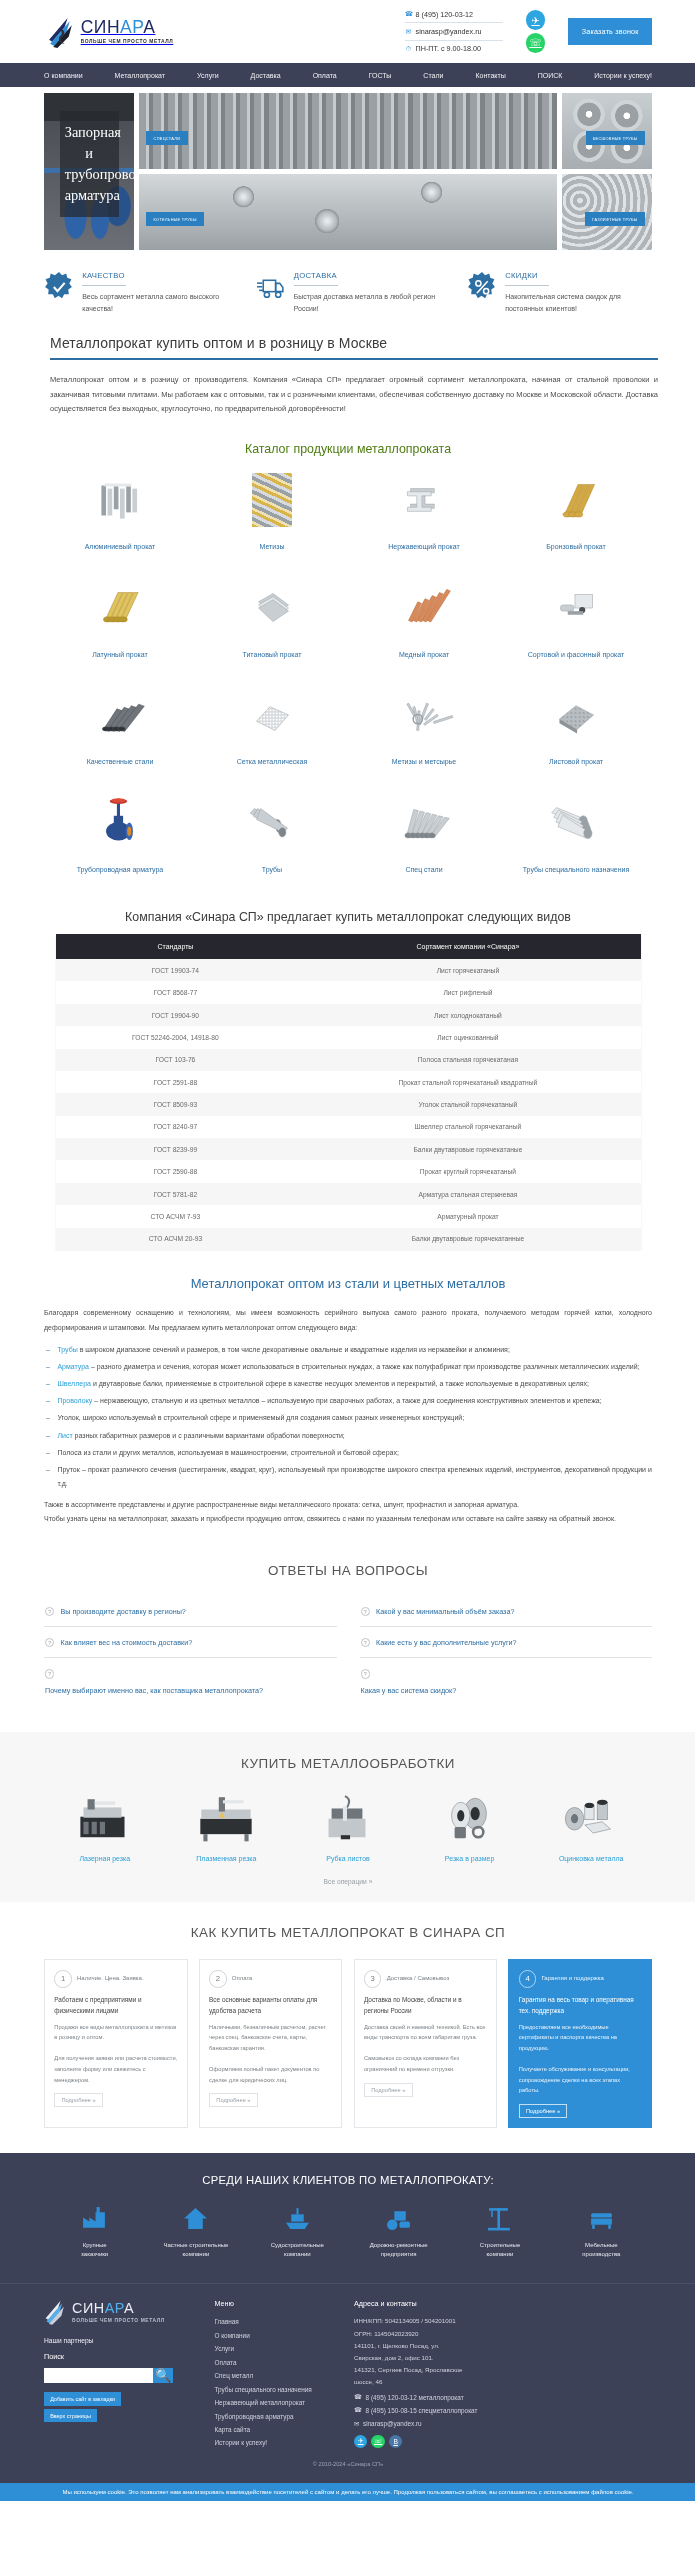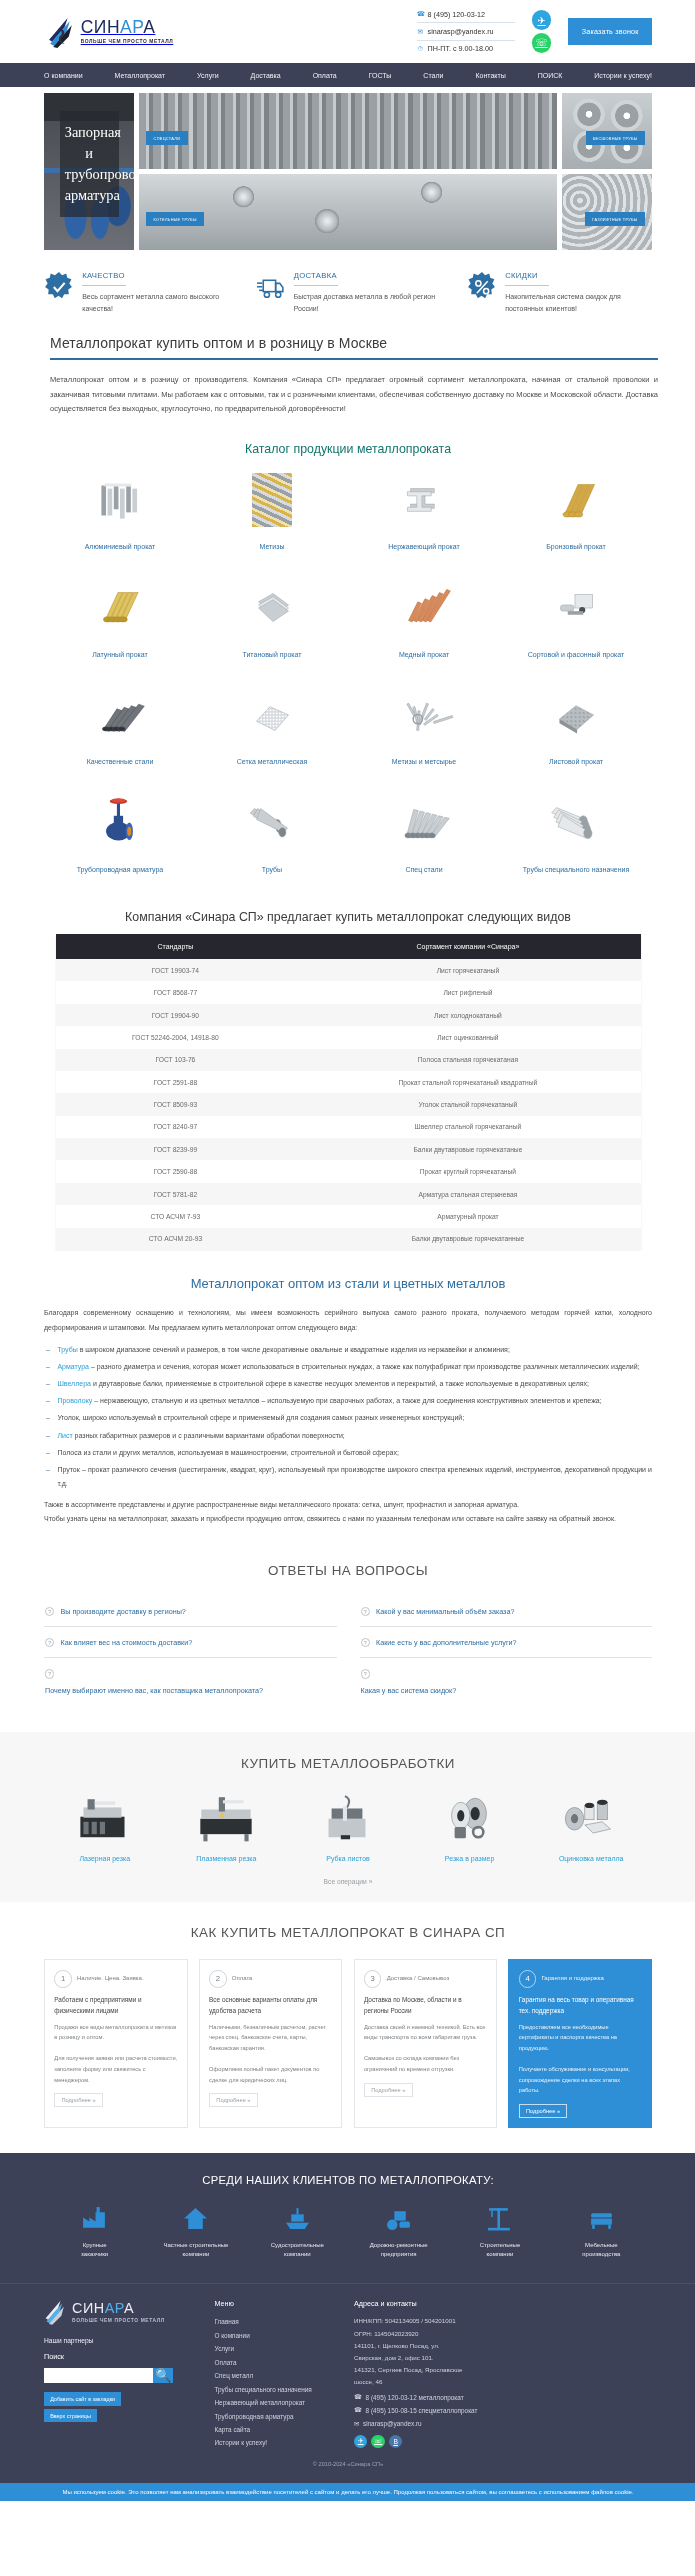--- a/index.html
+++ b/index.html
@@ -17,21 +17,21 @@
   .topbar { height: 63px; display: flex; align-items: center; background: #fff; }
   .topbar .wrap { display: flex; align-items: center; justify-content: space-between; width: 608px; }
   .logo-block { display: flex; align-items: center; gap: 4.1px; padding-left: 2.6px; }
   .logo-mark { width: 30px; height: 32px; position: relative; }
   .logo-mark svg { width: 100%; height: 100%; display: block; }
   .logo-text-wrap { display: flex; flex-direction: column; }
   .logo-word { font-size: 17.5px; font-weight: normal; letter-spacing: 0.5px; line-height: 1; }
   .logo-word .c1 { color: #1e2b63; }
   .logo-word .c2 { color: #2f8fd6; }
   .logo-sub { font-size: 4.9px; letter-spacing: 0.6px; color: #2b2b2b; margin-top: 2.6px; font-weight: bold; }
-  .contacts { display: flex; align-items: center; gap: 17px; }
+  .contacts { display: flex; align-items: center; gap: 23px; }
   .contact-lines { display: flex; flex-direction: column; min-width: 98px; }
   .c-row { display: flex; align-items: center; gap: 3.6px; padding: 3.6px 0; font-size: 7.2px; color: #333; }
   .c-row + .c-row { border-top: 0.5px solid #d9e2ea; }
   .c-ico { color: #2f8fd6; width: 7.2px; text-align: center; font-size: 6.7px; }
   .soc-col { display: flex; flex-direction: column; gap: 3.1px; }
   .soc { width: 19.6px; height: 19.6px; border-radius: 50%; display: flex; align-items: center; justify-content: center; color: #fff; font-size: 9.8px; }
   .soc.tg { background: #2ca5e0; }
   .soc.wa { background: #25d366; }
   .call-btn { background: #2f8fd6; color: #fff; padding: 9.3px 13.4px; font-size: 7.2px; border: none; cursor: pointer; letter-spacing: 0.2px; }
 
@@ -90,21 +90,21 @@
   .ben-title { color: #2d6ea3; font-size: 7.7px; letter-spacing: 0.3px; }
   .ben-rule { width: 44px; height: 1px; background: #bcc7d2; margin: 4.6px 0 5.7px; }
   .ben-text { font-size: 7px; line-height: 1.65; color: #555; }
 
   
   h1.sec-h { font-size: 14px; font-weight: normal; color: #3b3b3b; letter-spacing: 0.1px; }
   .rule-blue { height: 1.5px; background: #2d6ea3; width: 100%; margin-top: 7.2px; }
   .intro { padding: 4.1px 0 13.4px; margin-left: 12px; }
   .intro p { font-size: 7.5px; line-height: 1.95; color: #4b4b4b; margin-top: 13.4px; text-align: justify; }
 
-  h2.catalog-h { text-align: center; color: #0f766e; font-size: 12.4px; font-weight: normal; margin: 11.3px 0 3.1px; }
+  h2.catalog-h { text-align: center; color: #4d7c0f; font-size: 12.4px; font-weight: normal; margin: 11.3px 0 3.1px; }
 
   
   .catalog { padding-bottom: 14.4px; }
   .cat-grid { display: grid; grid-template-columns: repeat(4, 1fr); }
   .cat-cell { text-align: center; padding: 9.3px 5.2px 13.4px; }
   .cat-img { height: 65px; display: flex; align-items: center; justify-content: center; }
   .cat-name { color: #2d6ea3; font-size: 7px; line-height: 1.5; margin-top: 9.3px; }
 
   
   .tbl-sec { padding: 7.2px 0 20.6px; }

